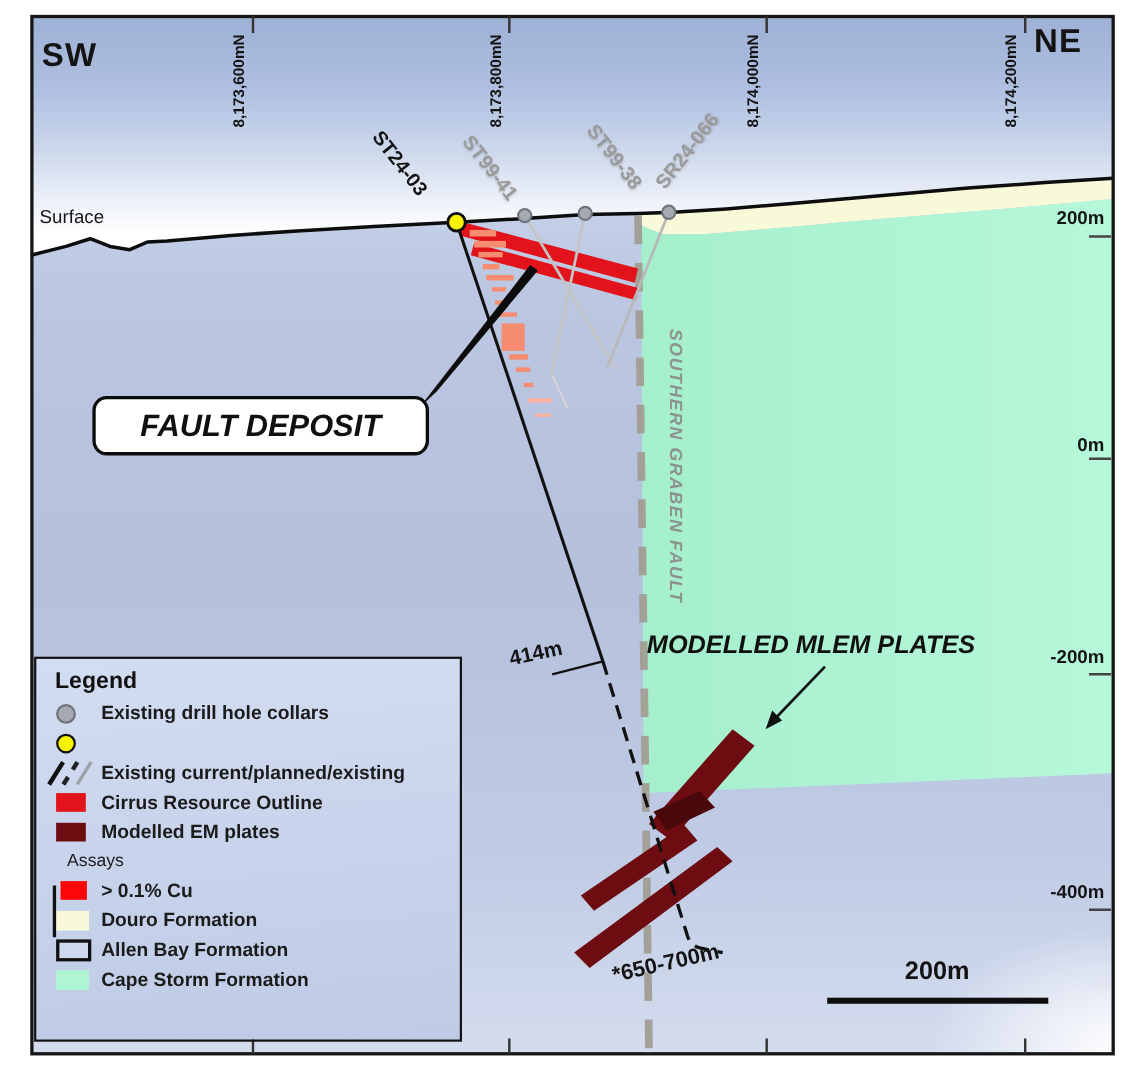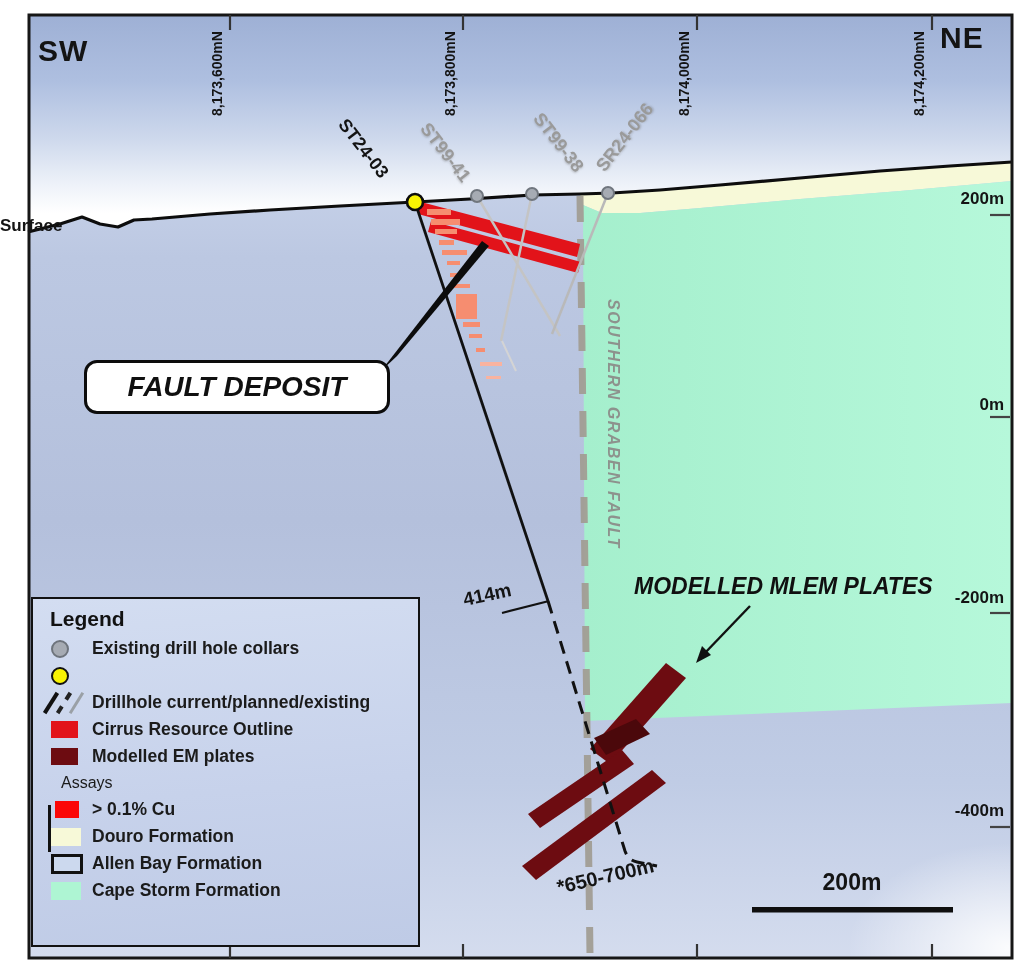--- a/index.html
+++ b/index.html
@@ -1,34 +1,34 @@
 <!DOCTYPE html>
 <html><head>
 <meta charset="utf-8">
 <style>
   html,body{margin:0;padding:0;background:#ffffff;}
   .stage{position:relative;width:1024px;height:972px;background:#fff;overflow:hidden;
          font-family:"Liberation Sans","DejaVu Sans",sans-serif;}
   .stage svg{position:absolute;left:0;top:0;}
   .lbl{position:absolute;white-space:nowrap;color:#141414;line-height:1.05;}
   .corner{font-size:30px;font-weight:bold;letter-spacing:1px;}
-  .surface-lbl{left:0;top:189px;font-size:17px;font-weight:bold;margin-top:28px;}
+  .surface-lbl{left:36px;top:189px;font-size:17px;font-weight:normal;}
   .northing{font-size:14px;font-weight:bold;transform:rotate(-90deg);transform-origin:0 0;}
   .n1{left:210px;top:116px;} .n2{left:443px;top:116px;} .n3{left:677px;top:116px;} .n4{left:912px;top:116px;}
   .elev{font-size:17px;font-weight:bold;width:62px;text-align:right;left:942px;}
   .e1{top:190px;} .e2{top:396px;} .e3{top:589px;} .e4{top:802px;}
   .drill{font-size:18px;font-weight:bold;transform-origin:0 50%;}
   .dh-black{color:#131313;transform:rotate(52deg);left:342px;top:112px;}
   .dh-gray{color:#9a9a9a;text-shadow:1px 1px 2px rgba(110,110,110,.35);}
   .dh41{left:424px;top:116px;transform:rotate(52deg);}
   .dh38{left:537px;top:106px;transform:rotate(52deg);}
   .dh66{left:600px;top:160px;transform:rotate(-52deg);}
   .fault-lbl{left:621px;top:299px;font-size:16px;font-weight:bold;font-style:italic;
              color:#8d928d;letter-spacing:1.5px;transform:rotate(90deg);transform-origin:0 0;}
-  .mlem-lbl{left:634px;top:574px;font-size:23px;font-weight:bold;font-style:italic;color:#101010;}
+  .mlem-lbl{left:588px;top:574px;font-size:23px;font-weight:bold;font-style:italic;color:#101010;}
   .depth-mid{left:463px;top:585px;font-size:19px;font-weight:bold;transform:rotate(-12deg);}
   .depth-end{left:556px;top:866px;font-size:20px;font-weight:bold;transform:rotate(-13deg);}
   .scale-lbl{left:812px;top:870px;width:80px;text-align:center;font-size:23px;font-weight:bold;}
   .callout{position:absolute;left:84px;top:360px;width:300px;height:48px;background:#ffffff;
            border:3.5px solid #0c0c0c;border-radius:13px;display:flex;align-items:center;
            justify-content:center;font-size:28px;font-weight:bold;font-style:italic;color:#101010;}
   
   .legend{position:absolute;left:31px;top:597px;width:389px;height:350px;box-sizing:border-box;
           border:2.5px solid #121212;background:linear-gradient(175deg,#d3ddf1 0%,#c7d2eb 55%,#bfcbe6 100%);}
   .legend-title{margin:8px 0 4px 17px;font-size:21px;font-weight:bold;color:#111;}
@@ -204,21 +204,21 @@
         </span>
   </div>
   <div class="lrow">
     <span class="licon">
           <span class="slashes">
       <span class="slash slash-solid"></span>
             <span class="slash slash-dashed"></span>
             <span class="slash slash-gray"></span>
     </span>
         </span>
-    <span class="txt">Drillhole current/planned/existing</span>
+    <span class="txt">Existing current/planned/existing</span>
   </div>
   <div class="lrow">
     <span class="licon">
           <span class="sw sw-red"></span>
         </span>
     <span class="txt">Cirrus Resource Outline</span>
   </div>
   <div class="lrow">
     <span class="licon">
           <span class="sw sw-maroon"></span>

